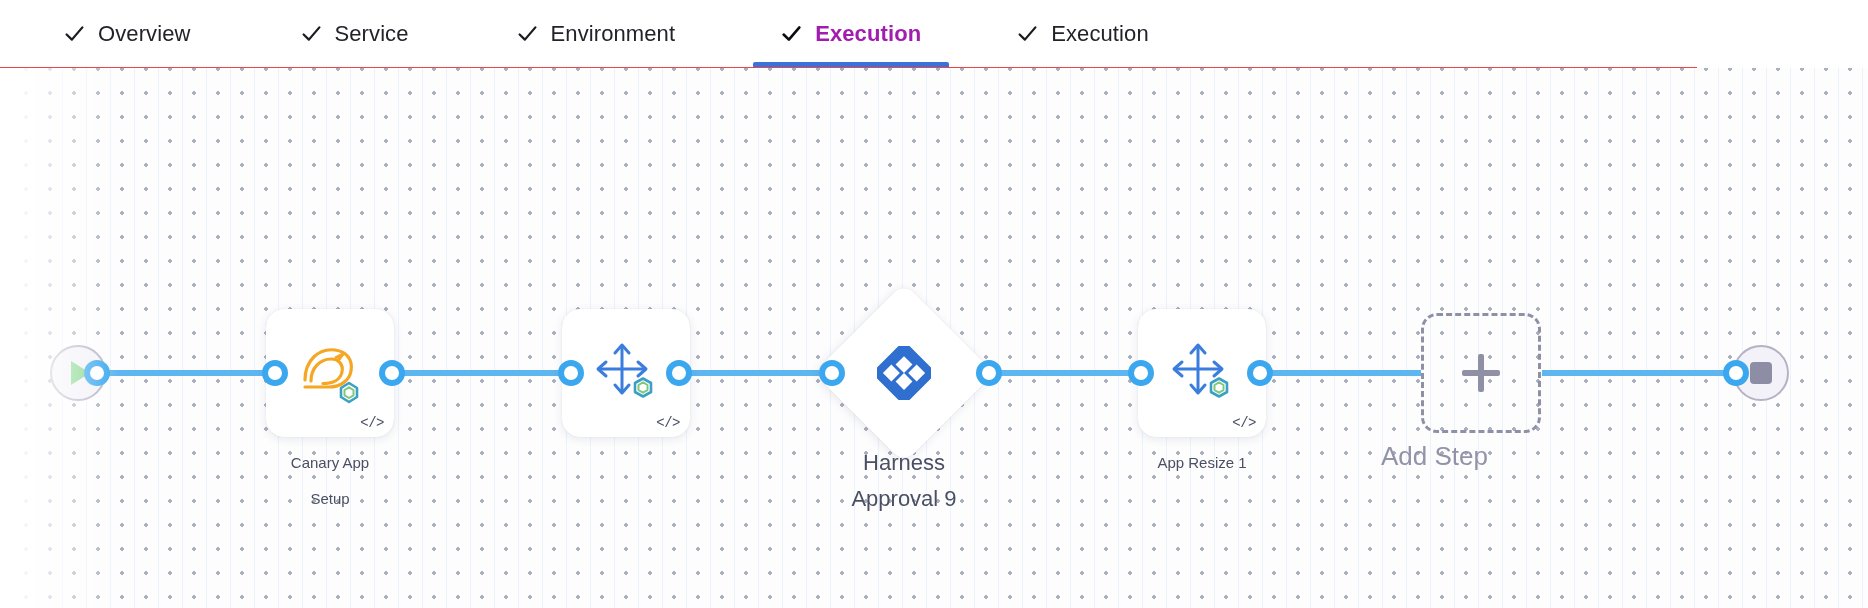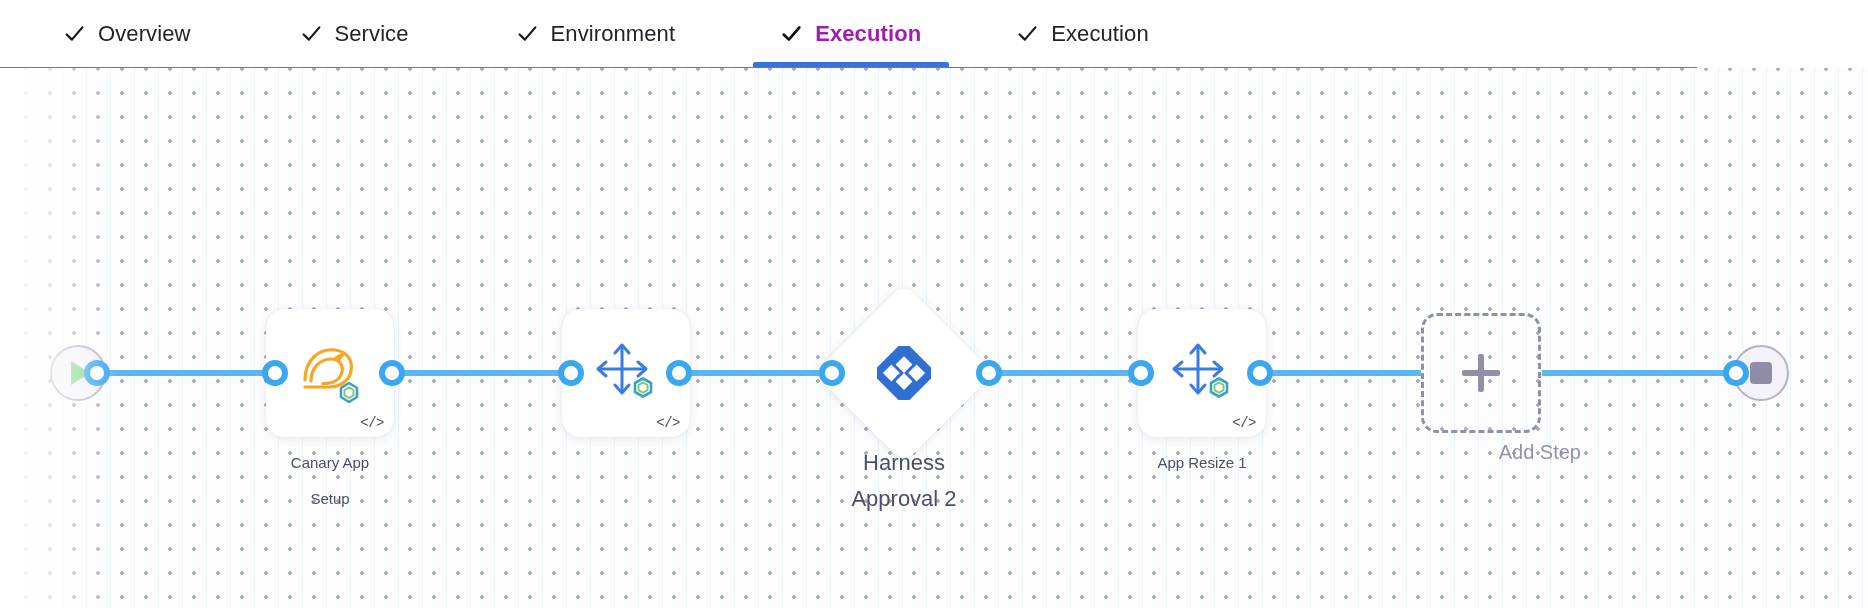--- a/index.html
+++ b/index.html
@@ -242,22 +242,22 @@
     border-radius: 2px;
   }
   .plus::before { left: 0; top: 16px; width: 38px; height: 6px; }
   .plus::after  { top: 0; left: 16px; height: 38px; width: 6px; }
   .addstep-label {
     position: absolute;
     left: 50%;
     transform: translateX(-50%);
     top: 128px;
     width: 200px;
-    text-align: right;
-    font-size: 20px;
+    text-align: left;
+    font-size: 26px;
     color: #9193a8;
   }
 </style>
 </head>
 <body>
 
 <div class="tabbar">
 
   <div class="tab">
     <span class="tick">
@@ -360,21 +360,21 @@
   <div class="diamond-wrap" style="left:840px;">
     <div class="diamond"></div>
     <svg class="diamond-icon" viewBox="0 0 64 64">
       <path d="M32 2 L62 32 L32 62 L2 32 Z" fill="#2f6fd0" rx="8" stroke="#2f6fd0" stroke-width="12" stroke-linejoin="round"></path>
       <path d="M32 12 L42 22 L32 32 L22 22 Z" fill="#ffffff"></path>
       <path d="M32 32 L42 42 L32 52 L22 42 Z" fill="#ffffff"></path>
       <path d="M18 26 L28 36 L18 46 L8 36 Z" fill="#ffffff" transform="translate(-1,-4)"></path>
       <path d="M46 26 L56 36 L46 46 L36 36 Z" fill="#ffffff" transform="translate(1,-4)"></path>
     </svg>
     <div class="diamond-label">Harness
-Approval 2</div>
+Approval 9</div>
   </div>
   <div class="dot" style="left:819px;"></div>
   <div class="dot" style="left:976px;"></div>
 
   <div class="step" style="left:1138px;">
     <div class="card">
       <svg width="74" height="70" viewBox="0 0 74 70">
         <g stroke="#3b7ddd" stroke-width="3" stroke-linecap="round" stroke-linejoin="round" fill="none">
           <line x1="33" y1="8" x2="33" y2="54"></line>
           <line x1="10" y1="31" x2="56" y2="31"></line>

